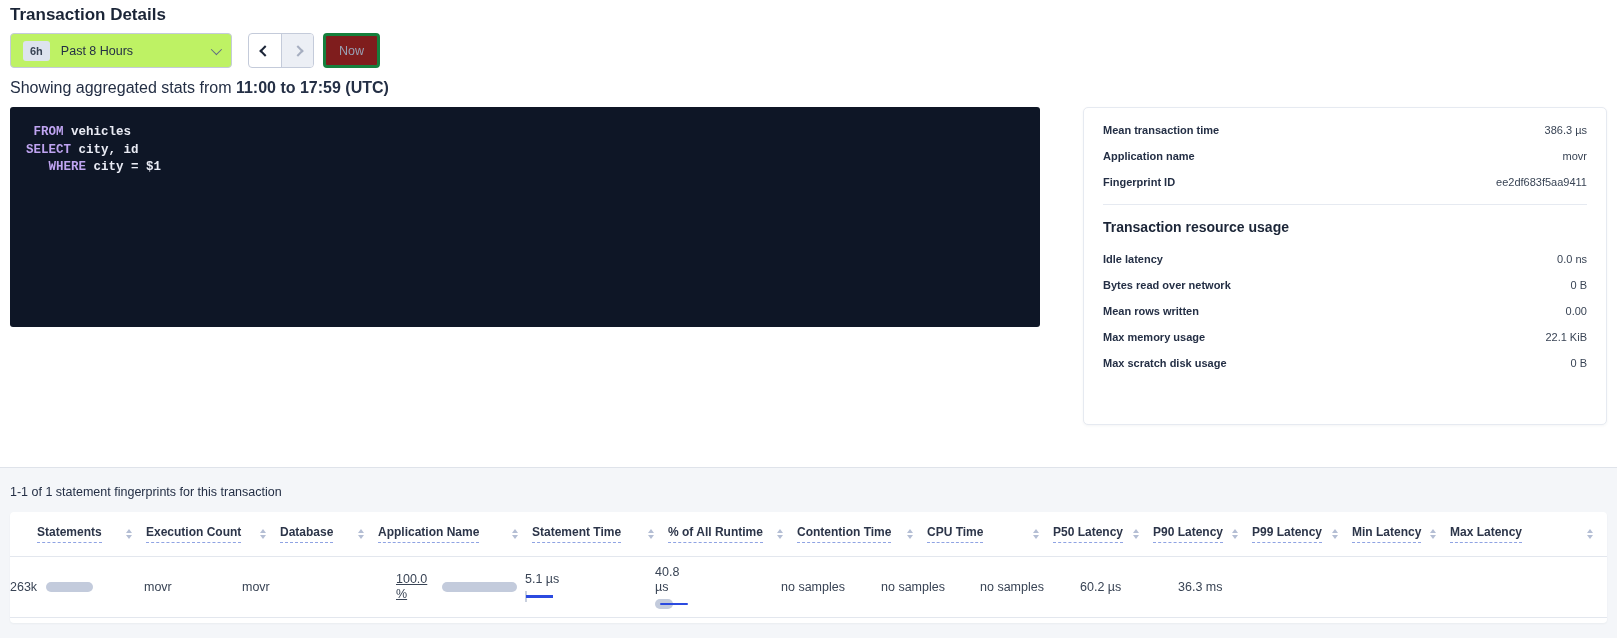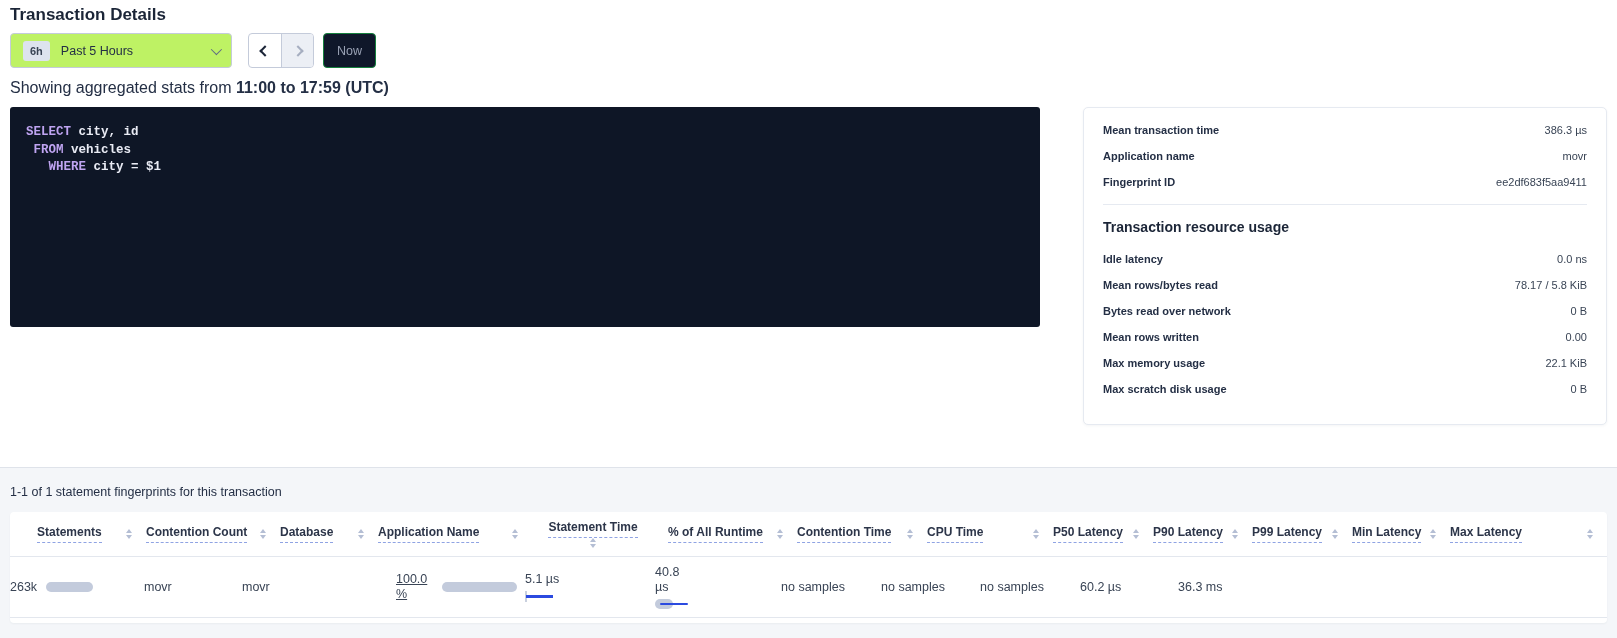--- a/index.html
+++ b/index.html
@@ -36,21 +36,21 @@
     display:flex; height:35px; margin-left:16px;
     border:1px solid #c4cbda; border-radius:4px; overflow:hidden; background:#fff;
   }
   .arrow-btn { width:32px; display:flex; align-items:center; justify-content:center; cursor:pointer; }
   .arrow-btn.next { background:#eceff5; border-left:1px solid #c4cbda; }
   .chev { width:8px; height:8px; }
   .chev.left  { border-left:2.4px solid #1b2537; border-bottom:2.4px solid #1b2537; transform:rotate(45deg); }
   .chev.right { border-right:2px solid #a6aec0; border-top:2px solid #a6aec0; transform:rotate(45deg); }
   .now-btn {
     height:35px; margin-left:9px; padding:0 13px;
-    background:#0f172a; border:1px solid #15803d; border-radius:4px;
+    background:#7f1d1d; border:3px solid #15803d; border-radius:4px;
     font-size:12.5px; color:#99a1b4; display:flex; align-items:center; cursor:default;
   }
   .subtitle { position:absolute; left:10px; top:79px; font-size:16px; color:#242f45; }
   .subtitle b { font-weight:700; }
 
   
   .sql-box {
     position:absolute; left:10px; top:107px; width:1030px; height:220px;
     background:#0e1626; border-radius:3px; padding:17px 16px;
   }
@@ -115,42 +115,42 @@
   .tickbar .b { position:absolute; left:1px; top:4px; height:2.5px; background:#2b4ae0; }
 </style>
 </head>
 <body>
 
 <h1 class="page-title">Transaction Details</h1>
 
 <div class="time-row">
   <div class="dropdown">
     <span class="badge">6h</span>
-    <span class="dropdown-label">Past 5 Hours</span>
+    <span class="dropdown-label">Past 8 Hours</span>
     <span class="chev-down"></span>
   </div>
   <div class="arrow-group">
     <div class="arrow-btn prev">
       <span class="chev left"></span>
     </div>
     <div class="arrow-btn next">
       <span class="chev right"></span>
     </div>
   </div>
   <div class="now-btn">Now</div>
 </div>
 
 <div class="subtitle">
   <span>Showing aggregated stats from </span><b>11:00 to 17:59 (UTC)</b>
 </div>
 
 <div class="sql-box">
   <div id="sql-code">
+      <div class="sql-line"><span> </span><span class="kw">FROM</span><span> vehicles</span></div>
       <div class="sql-line"><span class="kw">SELECT</span><span> city, id</span></div>
-      <div class="sql-line"><span> </span><span class="kw">FROM</span><span> vehicles</span></div>
       <div class="sql-line"><span>   </span><span class="kw">WHERE</span><span> city = $1</span></div>
     </div>
 </div>
 
 <div class="summary-card">
   <div id="sum-top">
       <div class="sum-row">
         <span class="sum-label">Mean transaction time</span>
         <span class="sum-value">386.3 µs</span>
       </div>
@@ -162,24 +162,20 @@
         <span class="sum-label">Fingerprint ID</span>
         <span class="sum-value">ee2df683f5aa9411</span>
       </div>
     </div>
   <div class="sum-divider"></div>
   <div class="sum-section-title">Transaction resource usage</div>
   <div id="sum-usage">
       <div class="sum-row">
         <span class="sum-label">Idle latency</span>
         <span class="sum-value">0.0 ns</span>
-      </div>
-      <div class="sum-row">
-        <span class="sum-label">Mean rows/bytes read</span>
-        <span class="sum-value">78.17 / 5.8 KiB</span>
       </div>
       <div class="sum-row">
         <span class="sum-label">Bytes read over network</span>
         <span class="sum-value">0 B</span>
       </div>
       <div class="sum-row">
         <span class="sum-label">Mean rows written</span>
         <span class="sum-value">0.00</span>
       </div>
       <div class="sum-row">
@@ -198,41 +194,41 @@
   <div class="table-card">
     <div class="thead" id="thead">
         <div class="th" style="width: 136px; padding-left: 27px;">
           <span class="th-label">Statements</span>
           <span class="sort">
             <span class="tri-up"></span>
             <span class="tri-down"></span>
           </span>
         </div>
         <div class="th" style="width: 134px;">
-          <span class="th-label">Contention Count</span>
+          <span class="th-label">Execution Count</span>
           <span class="sort">
             <span class="tri-up"></span>
             <span class="tri-down"></span>
           </span>
         </div>
         <div class="th" style="width: 98px;">
           <span class="th-label">Database</span>
           <span class="sort">
             <span class="tri-up"></span>
             <span class="tri-down"></span>
           </span>
         </div>
         <div class="th" style="width: 154px;">
           <span class="th-label">Application Name</span>
           <span class="sort">
             <span class="tri-up"></span>
             <span class="tri-down"></span>
           </span>
         </div>
-        <div class="th" style="width: 136px; flex-direction: column;">
+        <div class="th" style="width: 136px;">
           <span class="th-label">Statement Time</span>
           <span class="sort">
             <span class="tri-up"></span>
             <span class="tri-down"></span>
           </span>
         </div>
         <div class="th" style="width: 129px;">
           <span class="th-label">% of All Runtime</span>
           <span class="sort">
             <span class="tri-up"></span>

